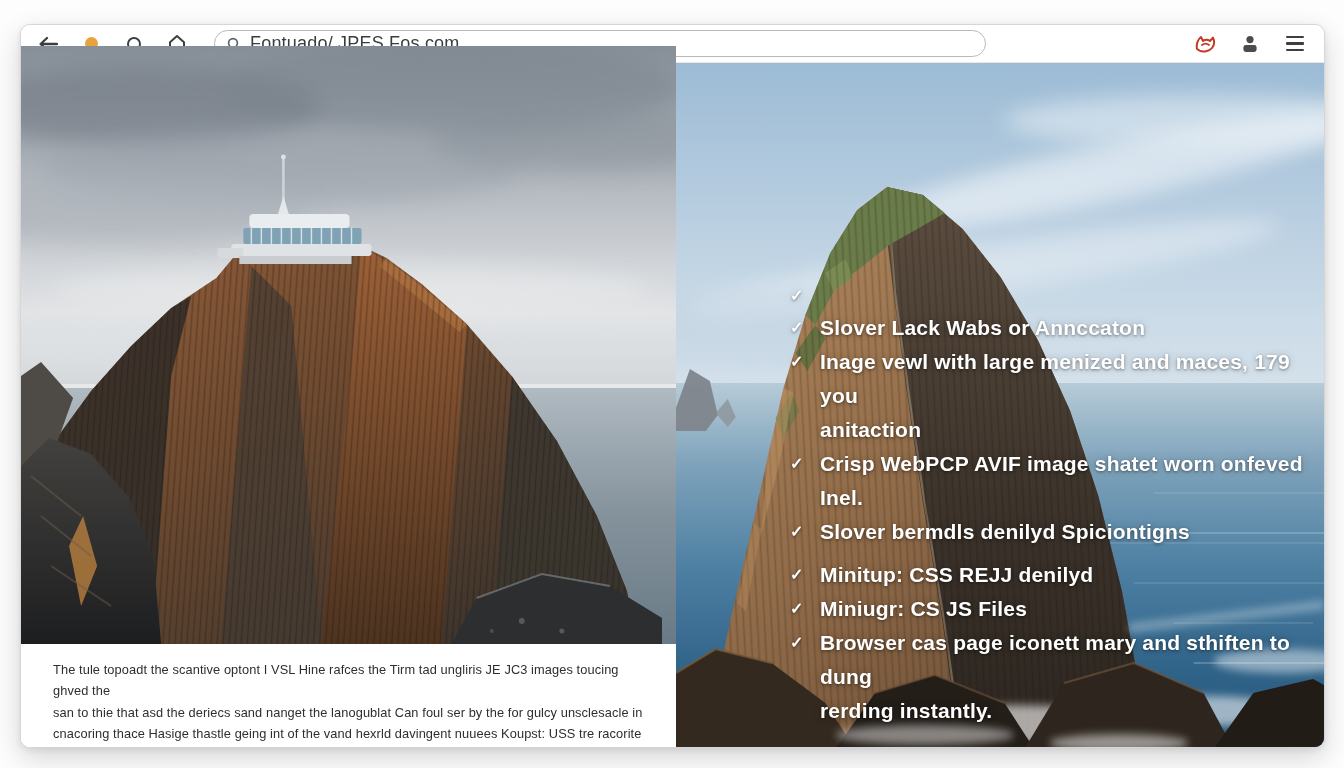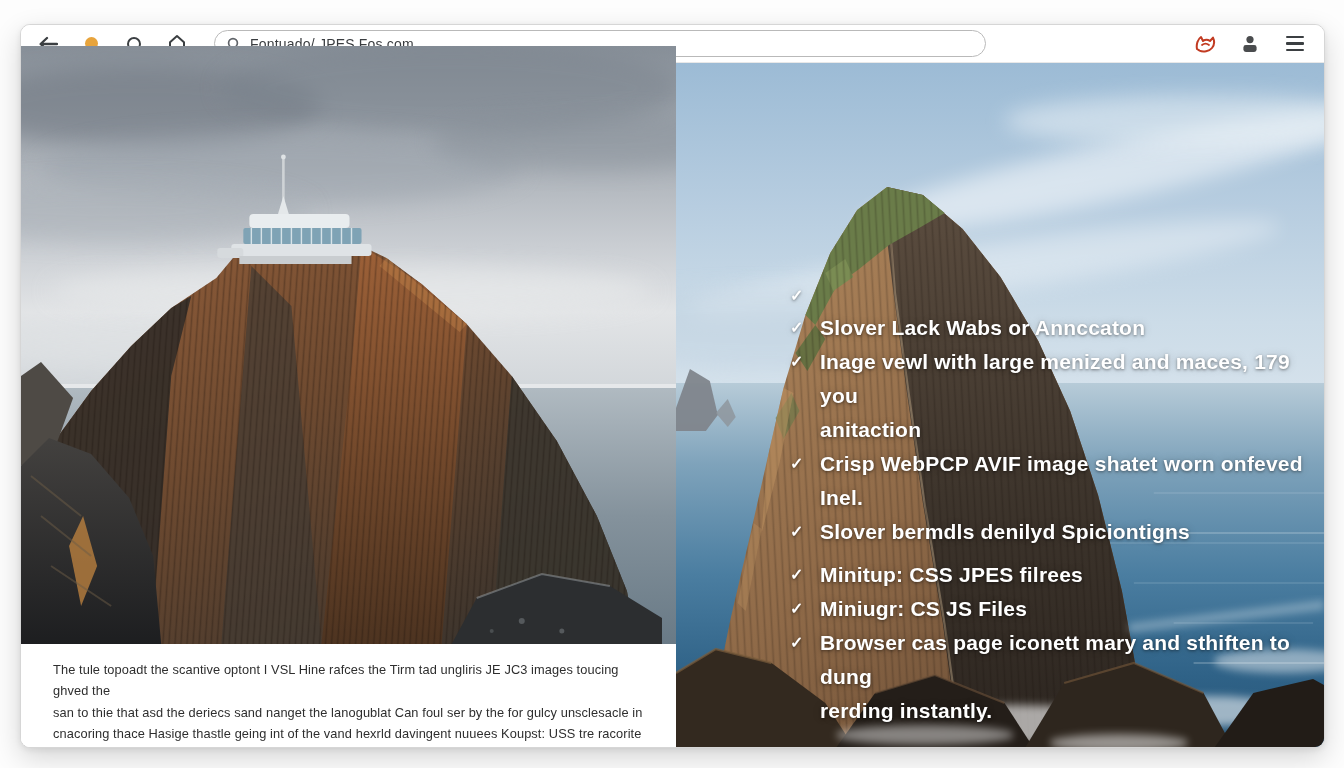--- a/index.html
+++ b/index.html
@@ -20,21 +20,21 @@
   .tb-left { display:flex; align-items:center; gap:21px; }
   .tb-btn { display:flex; align-items:center; justify-content:center; width:22px; height:22px; cursor:pointer; }
   .dot { width:13px; height:13px; border-radius:50%; background:#E8A43C; }
   .reload-circle { width:14px; height:14px; border-radius:50%; border:2.3px solid #3b3f42; }
   .urlbar {
     display:flex; align-items:center; gap:9px;
     margin-left:26px; flex:0 1 772px; height:27px;
     border:1px solid #b9b9b9; border-radius:14px; padding:0 12px;
     background:#fff;
   }
-  .urlbar span.url-text { font-size:14px; color:#3a3d40; letter-spacing:.2px; white-space:nowrap; overflow:hidden; }
+  .urlbar span.url-text { font-size:18px; color:#3a3d40; letter-spacing:.2px; white-space:nowrap; overflow:hidden; }
   .tb-right { display:flex; align-items:center; gap:23px; margin-left:auto; }
   .hamburger { display:flex; flex-direction:column; gap:4px; }
   .hamburger i { display:block; width:18px; height:2.4px; background:#3b3f42; border-radius:1px; }
 
   
   .content { display:flex; height:686px; }
   .left-panel { width:655px; display:flex; flex-direction:column; background:#fff;justify-content:center; }
   .left-photo { width:655px; height:598px; position:relative; }
   .left-photo svg, .right-photo svg { display:block; width:100%; height:100%; }
   .caption-area { flex:1; background:#fff; padding:15px 28px 0 32px; }
@@ -313,21 +313,21 @@
         <li class="check-item">
           <span class="check">✓</span>
           <span class="check-text">Crisp WebPCP AVIF image shatet worn onfeved Inel.</span>
         </li>
         <li class="check-item">
           <span class="check">✓</span>
           <span class="check-text">Slover bermdls denilyd Spiciontigns</span>
         </li>
         <li class="check-item">
           <span class="check">✓</span>
-          <span class="check-text">Minitup: CSS JPES filrees</span>
+          <span class="check-text">Minitup: CSS REJJ denilyd</span>
         </li>
         <li class="check-item">
           <span class="check">✓</span>
           <span class="check-text">Miniugr: CS JS Files</span>
         </li>
         <li class="check-item">
           <span class="check">✓</span>
           <span class="check-text">Browser cas page iconett mary and sthiften to dung
 rerding instantly.</span>
         </li>

